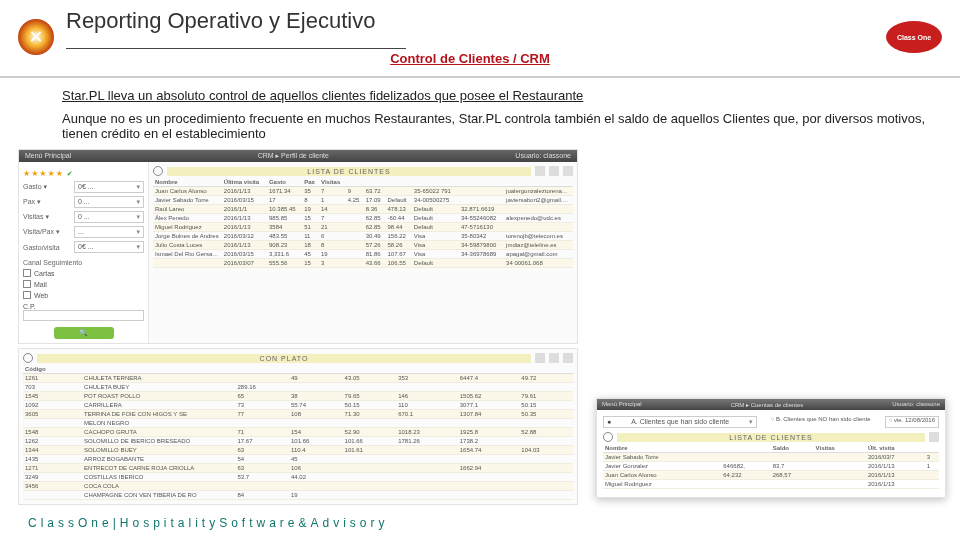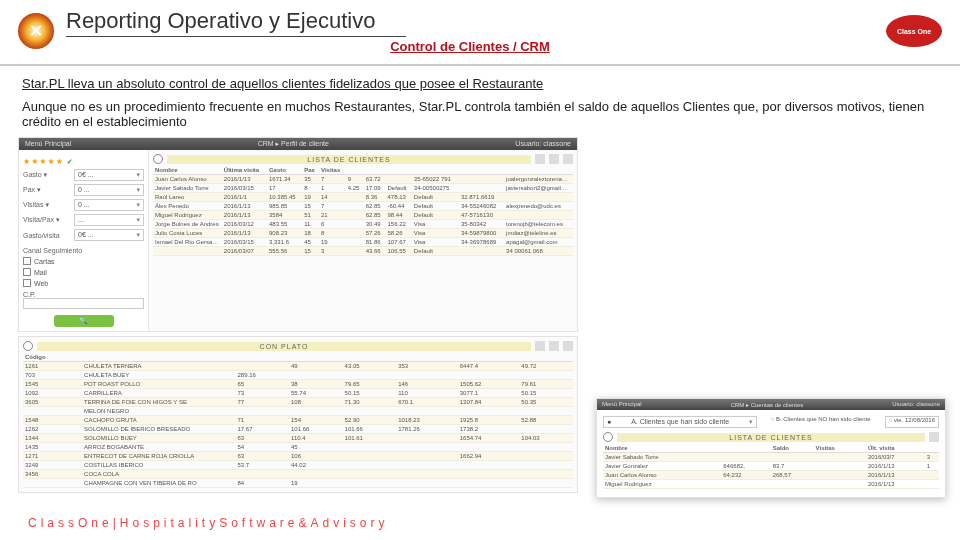--- a/index.html
+++ b/index.html
@@ -15,31 +15,31 @@
     padding: 8px 18px 4px 18px;
     gap: 12px;
   }
   .logo-l {
     width: 36px; height: 36px; border-radius: 50%;
     background: radial-gradient(circle,#fff 0%,#f7b733 35%,#c2410c 70%,#7c2d12 100%);
     display:flex; align-items:center; justify-content:center;
     font-size:18px; color:#fff;
   }
   .titles { flex:1; }
-  .t-main { font-size:22px; color:#333; font-weight:400; border-bottom:1px solid #444; padding-bottom:2px; display:inline-block; min-width:340px;}
+  .t-main { font-size:22px; color:#333; font-weight:400; border-bottom:1px solid #444; padding-bottom:14px; display:inline-block; min-width:340px;}
   .t-sub { font-size:13px; color:#b5121b; font-weight:700; text-decoration:underline; margin-top:2px;text-align:center;}
   .logo-r {
     width:56px; height:32px; border-radius:50%/50%;
     background:#c81e1e; display:flex; align-items:center; justify-content:center;
     color:#fff; font-size:7px; font-weight:700;
     position:relative;
   }
   .hr-top { margin:6px 0 10px 0; border:none; border-top:2px solid #ccc; }
   .body-text { padding:0 22px; font-size:13px; color:#222; }
-  .body-text p { margin-bottom:8px; }
+  .body-text p { margin-bottom:8px;margin-left:40px; }
   .body-text .u { text-decoration:underline; }
   .shot-area {
     margin:6px 18px 0 18px;
     width:560px;
     background:#fbfbfb;
     border:1px solid #e2e2e2;
     font-size:7px;
     color:#555;
   }
   .shot-bar {
@@ -97,21 +97,21 @@
   .shot3-bar {
     background:linear-gradient(#777,#444); color:#ddd;
     padding:2px 5px; display:flex; justify-content:space-between;
   }
   .shot3-body { padding:4px 6px; }
   .radio-row { display:flex; gap:14px; margin:2px 0 4px 0;}
   .radio-row span::before { content:"○ "; color:#888; }
   .radio-row span.sel::before { content:"● "; color:#444; }
   .footer {
     position:absolute; left:28px; bottom:10px;
-    font-size:12px; color:#ef4444; letter-spacing:4px;
+    font-size:12px; color:#0f766e; letter-spacing:4px;
   }
 </style>
 </head>
 <body>
 
 <div class="header">
   <div class="logo-l">✕</div>
   <div class="titles">
     <div class="t-main">Reporting Operativo y Ejecutivo</div>
     <div class="t-sub">Control de Clientes / CRM</div>

